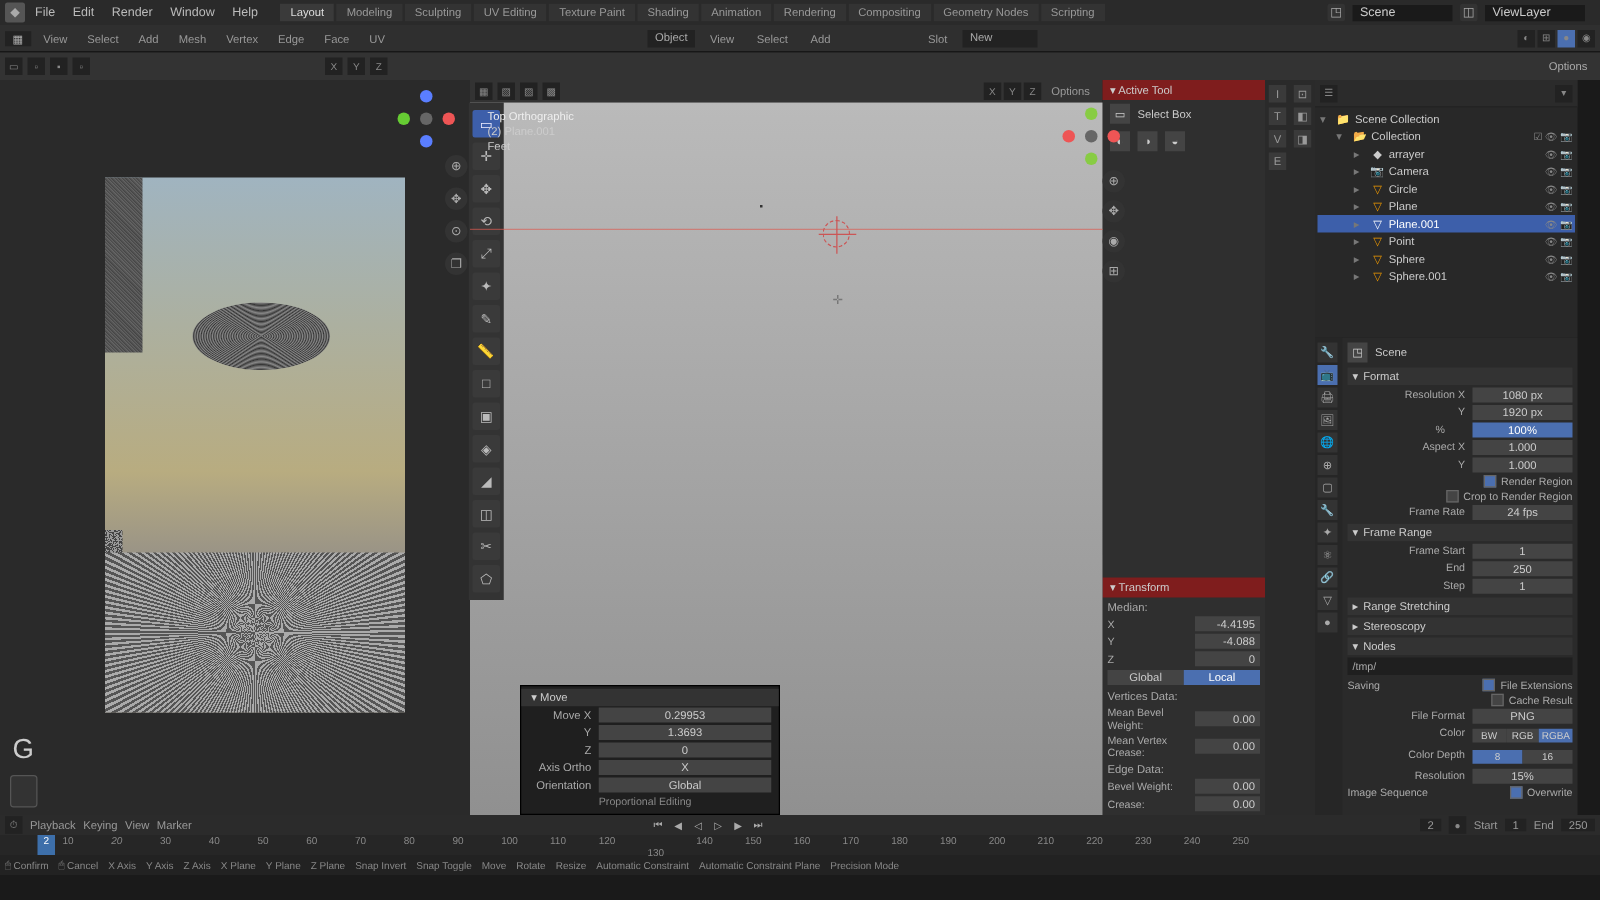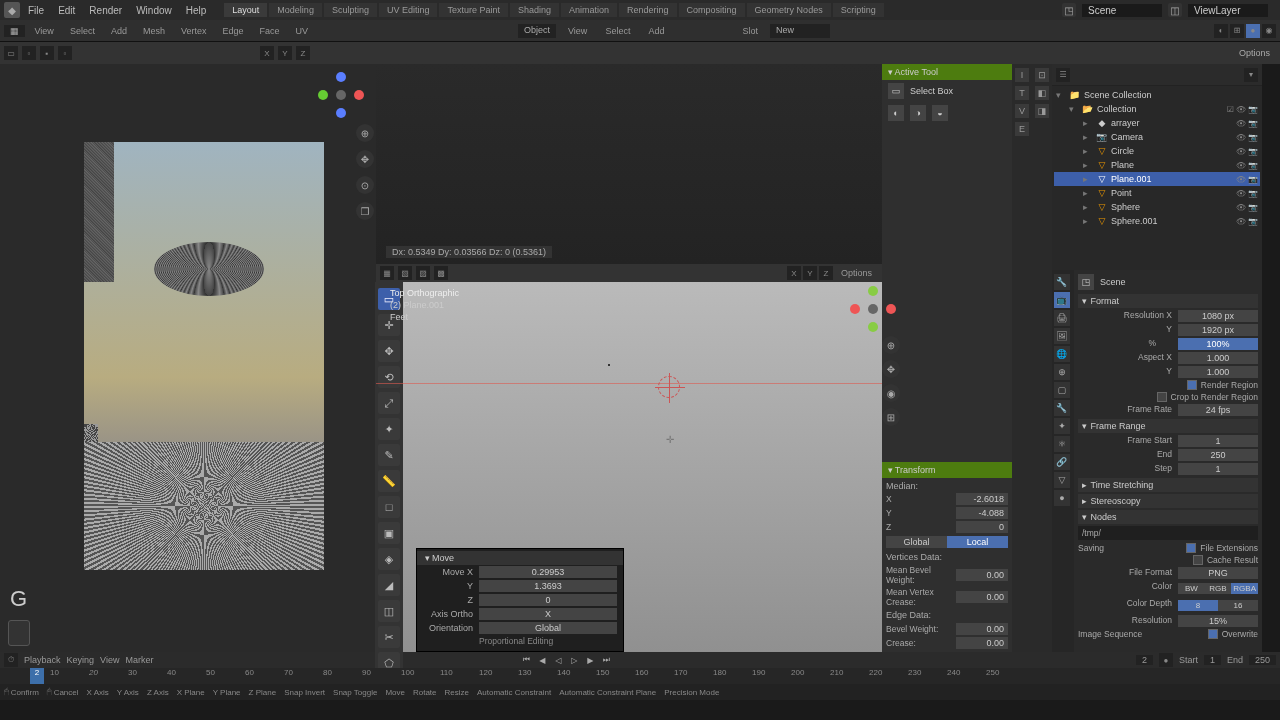--- a/index.html
+++ b/index.html
@@ -86,21 +86,21 @@
 
 
 .move-panel { position: absolute; left: 40px; bottom: 0; width: 208px; background: #1f1f1f; border: 1px solid #000; padding: 2px 0 4px; }
 .move-hdr { padding: 2px 8px; background: #333; color: #ccc; font-size: 9px; }
 .move-row { display: flex; align-items: center; padding: 1px 6px; font-size: 9px; }
 .move-row .lab { width: 56px; text-align: right; padding-right: 6px; color: #aaa; }
 .move-row .val { flex: 1; background: #444; padding: 1px 4px; text-align: center; color: #ccc; }
 
 
 .sidepanel { width: 130px; background: #2f2f2f; display: flex; flex-direction: column; }
-.sp-header { background: #4d7c0f; padding: 3px 6px; font-size: 9px; color: #ccc; }
+.sp-header { background: #7f1d1d; padding: 3px 6px; font-size: 9px; color: #ccc; }
 .sp-item { padding: 3px 6px; display: flex; align-items: center; gap: 6px; font-size: 9px; }
 .sp-icon { width: 16px; height: 16px; background: #444; display: flex; align-items: center; justify-content: center; }
 
 .transform-panel { background: #2f2f2f; padding: 2px 4px; font-size: 9px; color: #ccc; }
 .tp-row { display: flex; align-items: center; padding: 1px 0; }
 .tp-row .tl { width: 70px; color: #aaa; font-size: 8.5px; }
 .tp-row .tv { flex: 1; background: #444; text-align: right; padding: 1px 4px; }
 .tp-seg { display: flex; margin: 2px 0; }
 .tp-seg div { flex: 1; text-align: center; padding: 1px 0; background: #444; }
 .tp-seg .active { background: #4b6fb0; color: #fff; }
@@ -247,23 +247,20 @@
       <div class="rt-btn">⊕</div>
       <div class="rt-btn">✥</div>
       <div class="rt-btn">⊙</div>
       <div class="rt-btn">❐</div>
     </div>
     <div class="key-hint">G</div>
     <div class="key-icon"></div>
   </div>
 
   <div class="viewport-area">
-    <div class="vp-top">
-      <div class="vp-coord">Dx: 0.5349   Dy: 0.03566   Dz: 0 (0.5361)</div>
-    </div>
     <div class="vp-toolbar2">
       <span class="axis-btn">▦</span>
       <span class="axis-btn">▧</span>
       <span class="axis-btn">▨</span>
       <span class="axis-btn">▩</span>
       <div style="margin-left:auto;display:flex;gap:2px">
         <span class="axis-btn">X</span>
         <span class="axis-btn">Y</span>
         <span class="axis-btn">Z</span>
         <span class="tool-btn">Options</span>
@@ -348,21 +345,21 @@
         <span class="sp-icon">◐</span>
         <span class="sp-icon">◑</span>
         <span class="sp-icon">◒</span>
       </div>
     <div style="flex:1"></div>
     <div class="transform-panel">
       <div class="sp-header" style="margin:16px -4px 2px">▾ <span>Transform</span></div>
       <div style="color:#aaa;padding:1px 0">Median:</div>
       <div class="tp-row">
           <span class="tl">X</span>
-          <span class="tv">-2.6018</span>
+          <span class="tv">-4.4195</span>
         </div>
       <div class="tp-row">
           <span class="tl">Y</span>
           <span class="tv">-4.088</span>
         </div>
       <div class="tp-row">
           <span class="tl">Z</span>
           <span class="tv">0</span>
         </div>
       <div class="tp-seg">
@@ -573,21 +570,21 @@
           </div>
         <div class="prop-row">
             <span class="pl">End</span>
             <span class="pv">250</span>
           </div>
         <div class="prop-row">
             <span class="pl">Step</span>
             <span class="pv">1</span>
           </div>
 
-        <div class="prop-hdr">▸ <span>Time Stretching</span></div>
+        <div class="prop-hdr">▸ <span>Range Stretching</span></div>
         <div class="prop-hdr">▸ <span>Stereoscopy</span></div>
 
         <div class="prop-hdr">▾ <span>Nodes</span></div>
         <div class="path-row">/tmp/</div>
         <div class="prop-check">
             <span style="margin-right:auto">Saving</span>
             <span class="cb on"></span>
             <span>File Extensions</span>
           </div>
         <div class="prop-check">
@@ -658,21 +655,21 @@
       <span class="tl-tick" style="left: 128px;">30</span>
       <span class="tl-tick" style="left: 167px;">40</span>
       <span class="tl-tick" style="left: 206px;">50</span>
       <span class="tl-tick" style="left: 245px;">60</span>
       <span class="tl-tick" style="left: 284px;">70</span>
       <span class="tl-tick" style="left: 323px;">80</span>
       <span class="tl-tick" style="left: 362px;">90</span>
       <span class="tl-tick" style="left: 401px;">100</span>
       <span class="tl-tick" style="left: 440px;">110</span>
       <span class="tl-tick" style="left: 479px;">120</span>
-      <span class="tl-tick" style="left: 518px;">130</span>
+      <span class="tl-tick" style="left: 518px; margin-top: 10px;">130</span>
       <span class="tl-tick" style="left: 557px;">140</span>
       <span class="tl-tick" style="left: 596px;">150</span>
       <span class="tl-tick" style="left: 635px;">160</span>
       <span class="tl-tick" style="left: 674px;">170</span>
       <span class="tl-tick" style="left: 713px;">180</span>
       <span class="tl-tick" style="left: 752px;">190</span>
       <span class="tl-tick" style="left: 791px;">200</span>
       <span class="tl-tick" style="left: 830px;">210</span>
       <span class="tl-tick" style="left: 869px;">220</span>
       <span class="tl-tick" style="left: 908px;">230</span>

